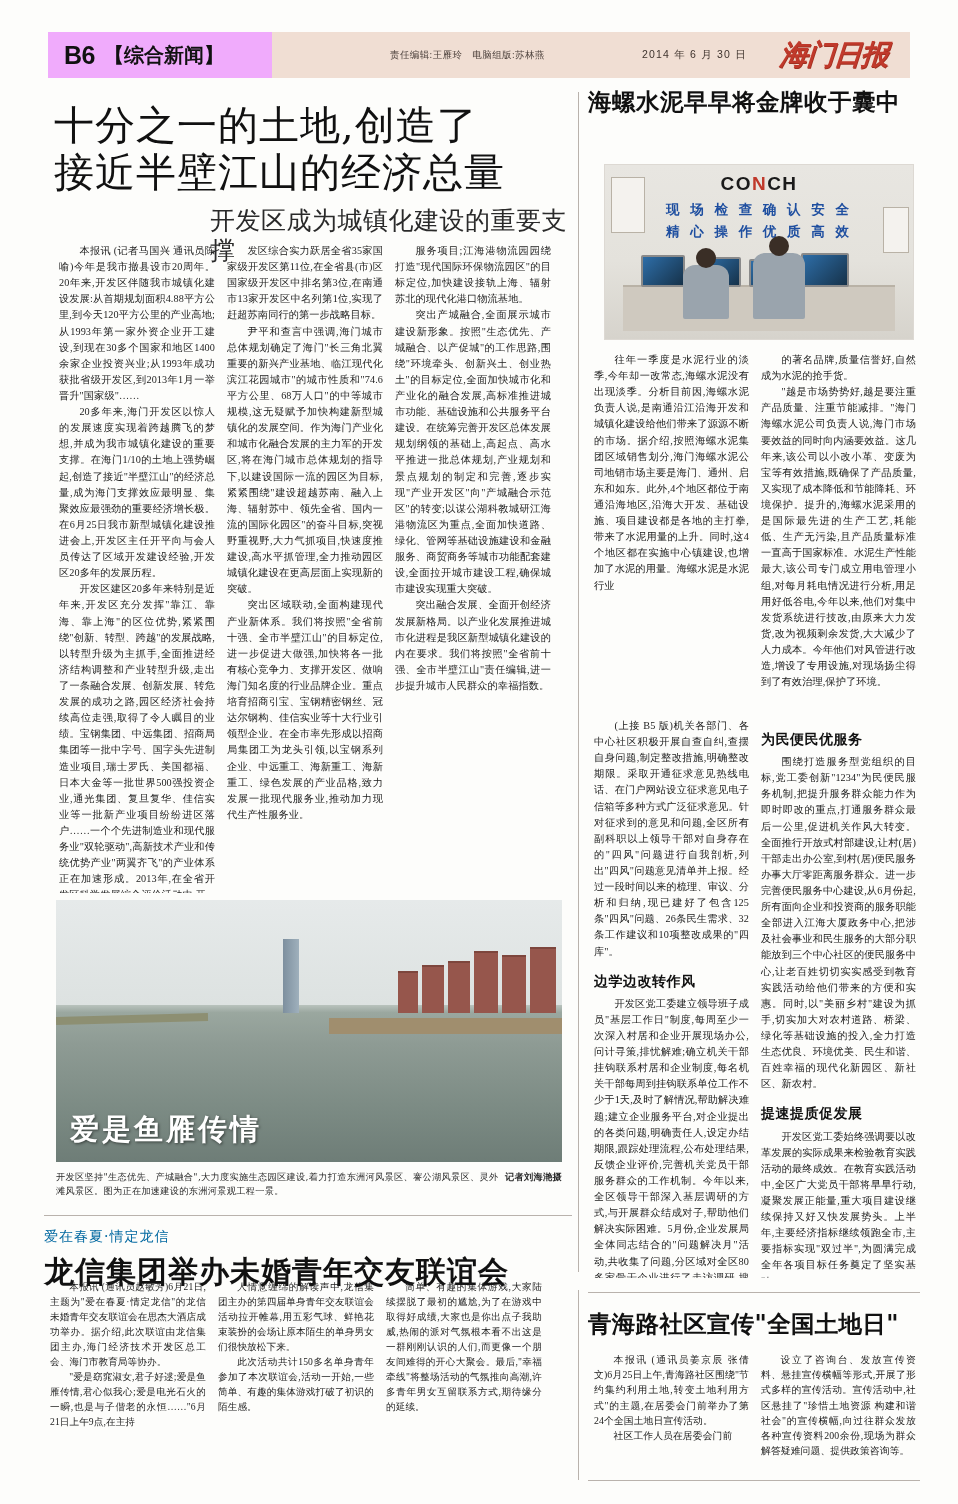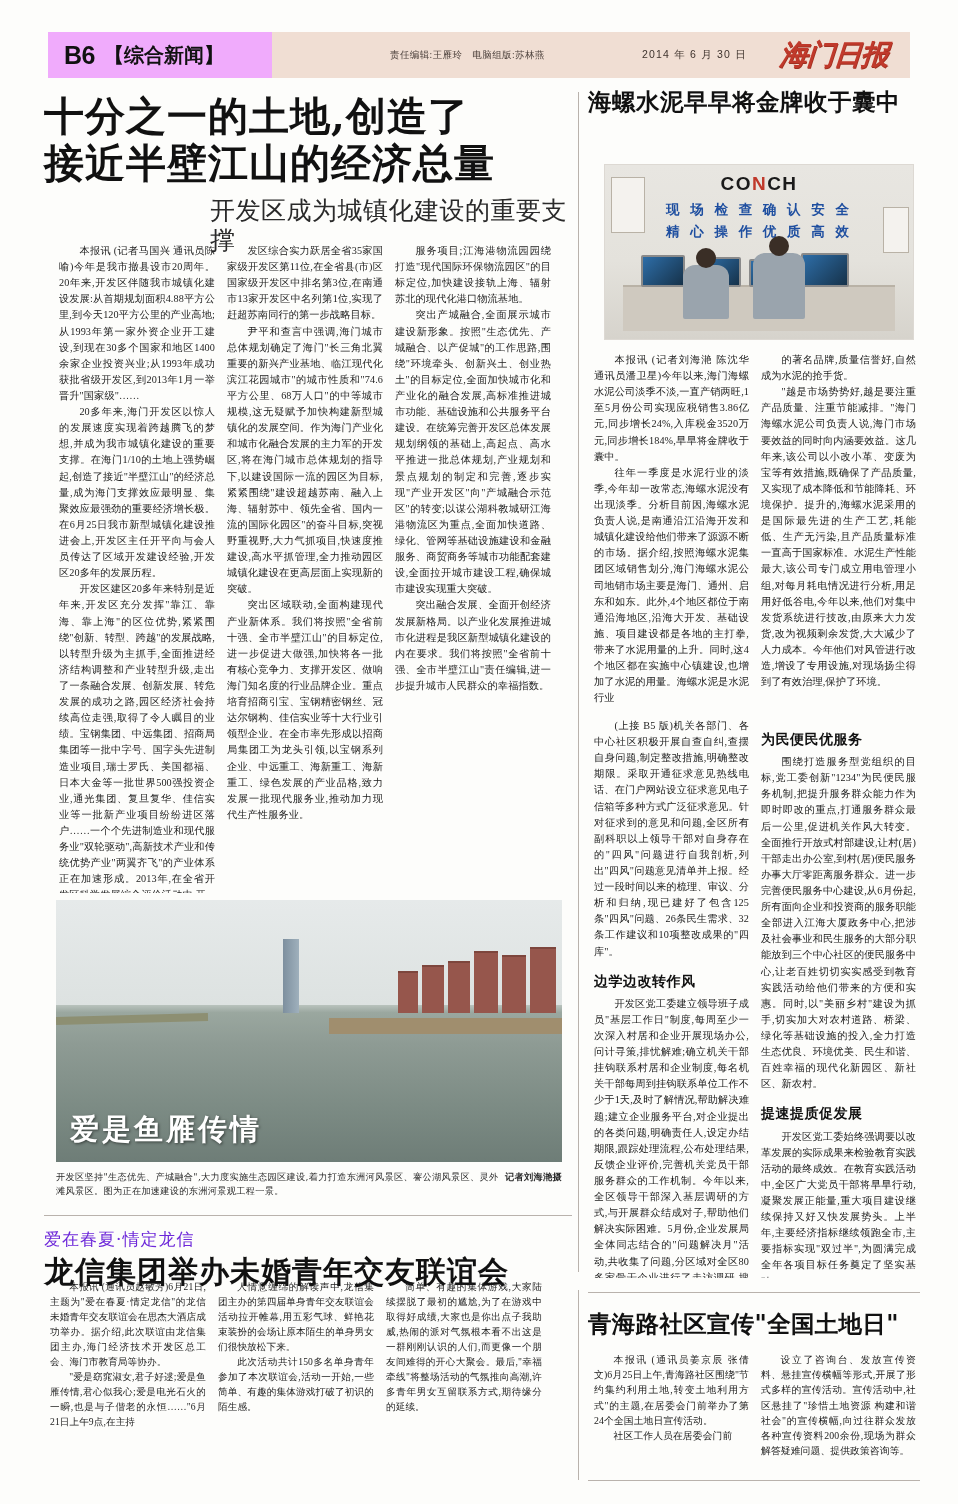--- a/index.html
+++ b/index.html
@@ -105,26 +105,26 @@
     position: absolute;
     height: 1px;
     background: #b9b2ac;
   }
 
   
   .left-pkg { position: absolute; left: 40px; top: 92px; width: 530px; }
 
   .main-head {
     font-family: "DejaVu Serif", serif;
-    font-weight: bold;
+    font-weight: normal;
     font-size: 40px;
     line-height: 1.18;
     letter-spacing: 1px;
     color: #111;
-    margin: 0;
+    margin: 10px;
     padding: 0 4px;
   }
   .main-sub {
     font-family: "DejaVu Serif", serif;
     font-size: 25px;
     line-height: 1.2;
     color: #2a2a2a;
     margin: 10px 0 0 0;
     padding-left: 170px;
     letter-spacing: 0.5px;
@@ -216,22 +216,22 @@
     letter-spacing: 0.3px;
     font-family: "DejaVu Serif", serif;
   }
   .photo-caption .credit { float: right; font-weight: 600; }
 
   
   .bl-kicker {
     position: absolute;
     left: 44px; top: 1228px;
     font-family: "DejaVu Serif", serif;
-    font-size: 17px;
-    color: #6d28d9;
+    font-size: 14px;
+    color: #0369a1;
     letter-spacing: 1px;
   }
   .bl-head {
     position: absolute;
     left: 44px; top: 1252px;
     font-family: "DejaVu Serif", serif;
     font-weight: bold;
     font-size: 30px;
     letter-spacing: 1px;
     color: #111;
@@ -472,21 +472,20 @@
     <div class="person" style="left:78px;  width:46px; height:54px;">
         <span class="head"></span>
       </div>
     <div class="person" style="left:148px; width:52px; height:66px;">
         <span class="head"></span>
       </div>
   </div>
 
   <div class="r-byline-cols">
     <div class="rcol">
-      <p>本报讯 (记者刘海滟 陈沈华 通讯员潘卫星)今年以来,海门海螺水泥公司淡季不淡,一直产销两旺,1至5月份公司实现应税销售3.86亿元,同步增长24%,入库税金3520万元,同步增长184%,早早将金牌收于囊中。</p>
       <p>往年一季度是水泥行业的淡季,今年却一改常态,海螺水泥没有出现淡季。分析目前因,海螺水泥负责人说,是南通沿江沿海开发和城镇化建设给他们带来了源源不断的市场。据介绍,按照海螺水泥集团区域销售划分,海门海螺水泥公司地销市场主要是海门、通州、启东和如东。此外,4个地区都位于南通沿海地区,沿海大开发、基础设施、项目建设都是各地的主打拳,带来了水泥用量的上升。同时,这4个地区都在实施中心镇建设,也增加了水泥的用量。海螺水泥是水泥行业</p>
     </div>
     <div class="rcol">
       <p>的著名品牌,质量信誉好,自然成为水泥的抢手货。</p>
       <p>"越是市场势势好,越是要注重产品质量、注重节能减排。"海门海螺水泥公司负责人说,海门市场要效益的同时向内涵要效益。这几年来,该公司以小改小革、变废为宝等有效措施,既确保了产品质量,又实现了成本降低和节能降耗、环境保护。提升的,海螺水泥采用的是国际最先进的生产工艺,耗能低、生产无污染,且产品质量标准一直高于国家标准。水泥生产性能最大,该公司专门成立用电管理小组,对每月耗电情况进行分析,用足用好低谷电,今年以来,他们对集中发货系统进行技改,由原来大力发货,改为视频剩余发货,大大减少了人力成本。今年他们对风管进行改造,增设了专用设施,对现场扬尘得到了有效治理,保护了环境。</p>
     </div>
   </div>
 
   <div class="r2-block">
     <div class="rcol">

